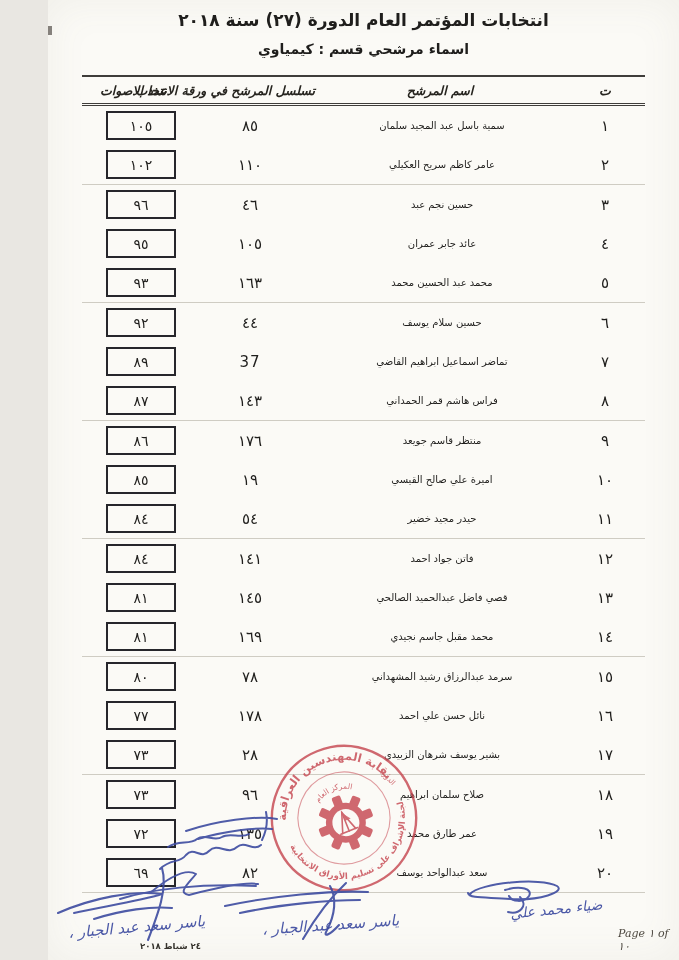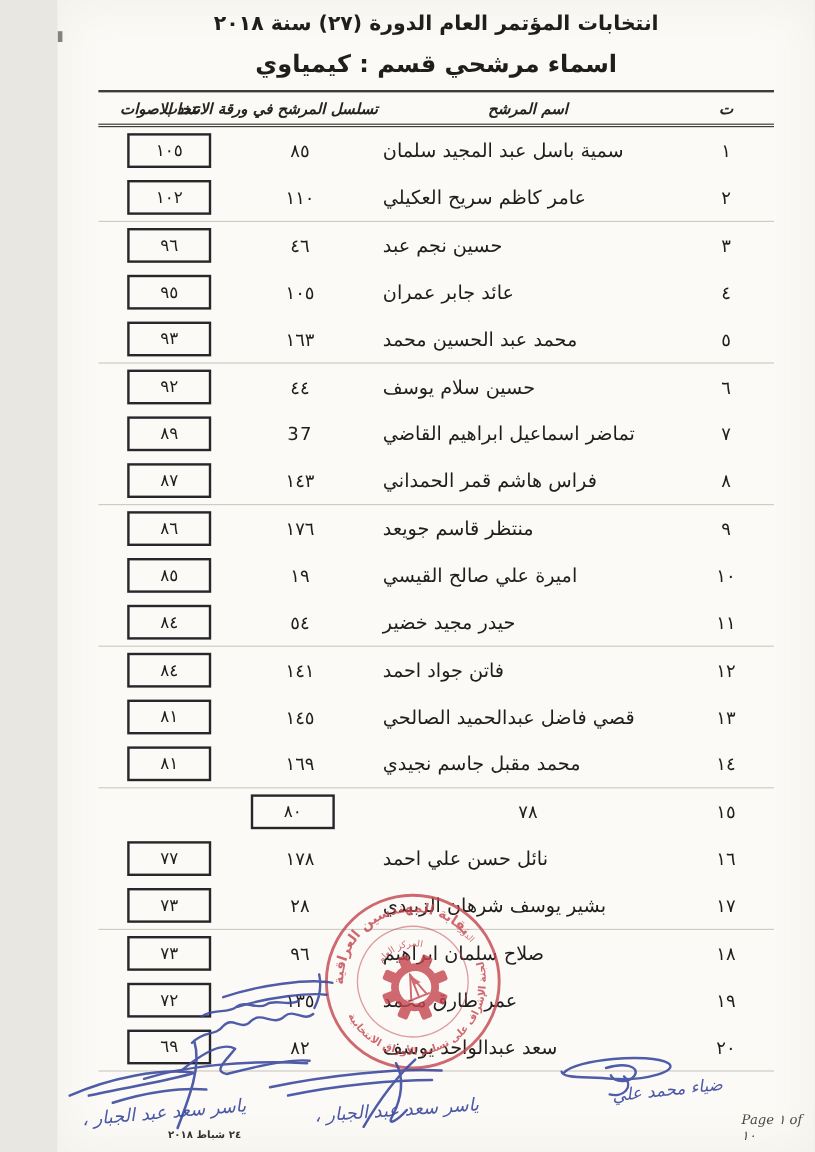--- a/index.html
+++ b/index.html
@@ -15,40 +15,40 @@
     width:631px;height:960px;
     background:#fbfaf6;
     box-shadow:inset 0 0 40px rgba(120,110,90,.08);
     overflow:hidden;
   }
   .speck{position:absolute;left:0;top:26px;width:4px;height:9px;background:#55504a;opacity:.7;}
 
   
   .titles{position:absolute;top:10px;left:0;right:0;text-align:center;}
   .title-main{font-size:17px;font-weight:bold;letter-spacing:.2px;}
-  .title-sub{margin-top:11px;font-size:20px;font-weight:bold;}
+  .title-sub{margin-top:11px;font-size:14px;font-weight:bold;}
 
   
   .doc-table{position:absolute;top:75px;right:34px;left:34px;direction:rtl;}
   .thead{
     display:grid;grid-template-columns:80px 250px 130px 1fr;
     align-items:center;height:26px;
     border-top:2px solid #3f3d3a;
     border-bottom:3px double #3f3d3a;
     font-style:italic;font-weight:bold;font-size:12.5px;color:#26241f;
   }
   .thead .hc{text-align:center;white-space:nowrap;}
   .trow{
     display:grid;grid-template-columns:80px 250px 130px 1fr;
     align-items:center;height:39px;
   }
   .trow.group-end{border-bottom:1px solid #cfccc3;}
   .c{white-space:nowrap;}
   .c.serial{text-align:center;font-size:15px;}
-  .c.name{text-align:left;padding-left:4px;font-size:16px;}
+  .c.name{text-align:center;padding-left:4px;font-size:10px;}
   .c.seq{text-align:center;font-size:15px;letter-spacing:1px;}
   .c.votes{direction:ltr;display:flex;justify-content:flex-start;padding-left:24px;}
   .vote-box{
     width:66px;height:25px;border:2px solid #26262b;
     display:flex;align-items:center;justify-content:center;
     font-size:14px;letter-spacing:1px;background:#fbfaf6;
   }
 
   
   .ink-overlay{position:absolute;inset:0;pointer-events:none;z-index:5;}
@@ -195,20 +195,21 @@
         <div class="trow group-end">
           <div class="c serial">١٤</div>
           <div class="c name">محمد مقبل جاسم نجيدي</div>
           <div class="c seq">١٦٩</div>
           <div class="c votes">
             <span class="vote-box">٨١</span>
           </div>
         </div>
         <div class="trow">
           <div class="c serial">١٥</div>
+          <div class="c name">سرمد عبدالرزاق رشيد المشهداني</div>
           <div class="c seq">٧٨</div>
           <div class="c votes">
             <span class="vote-box">٨٠</span>
           </div>
         </div>
         <div class="trow">
           <div class="c serial">١٦</div>
           <div class="c name">نائل حسن علي احمد</div>
           <div class="c seq">١٧٨</div>
           <div class="c votes">

